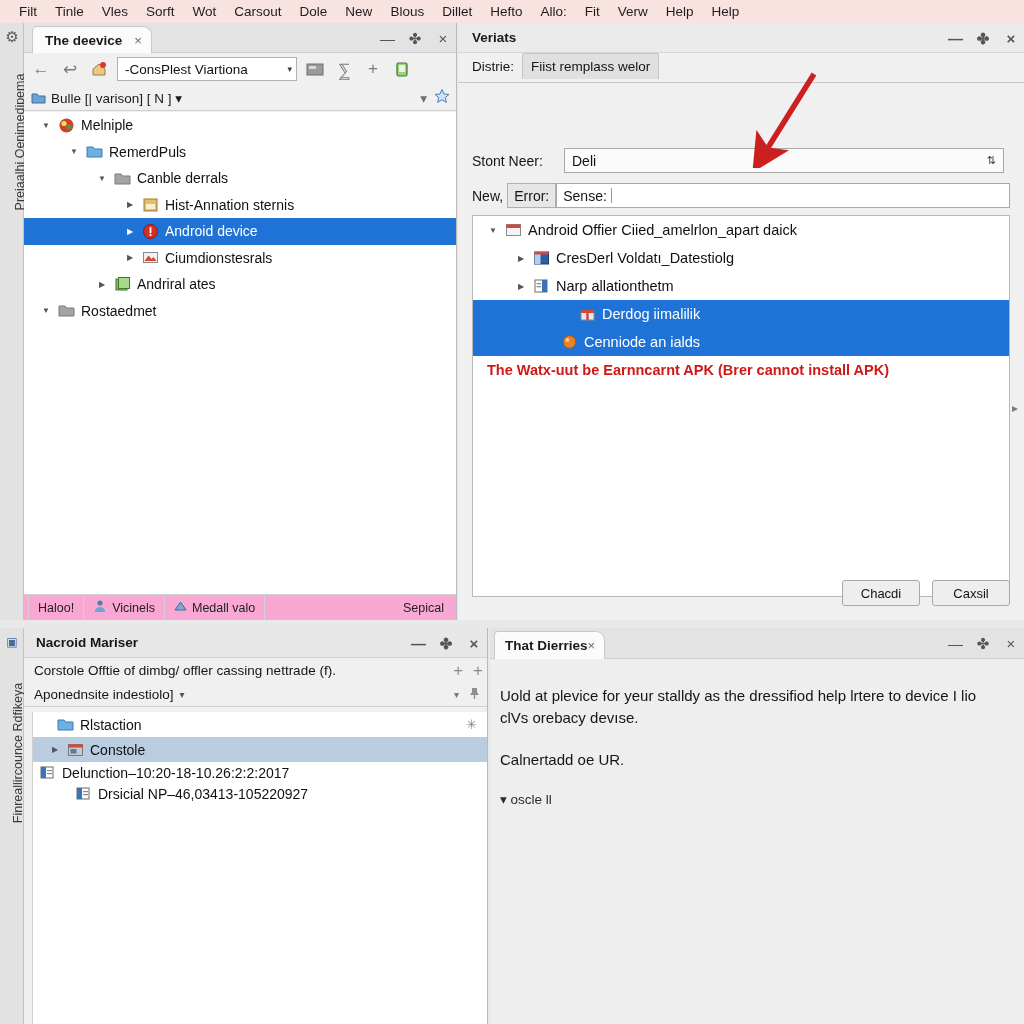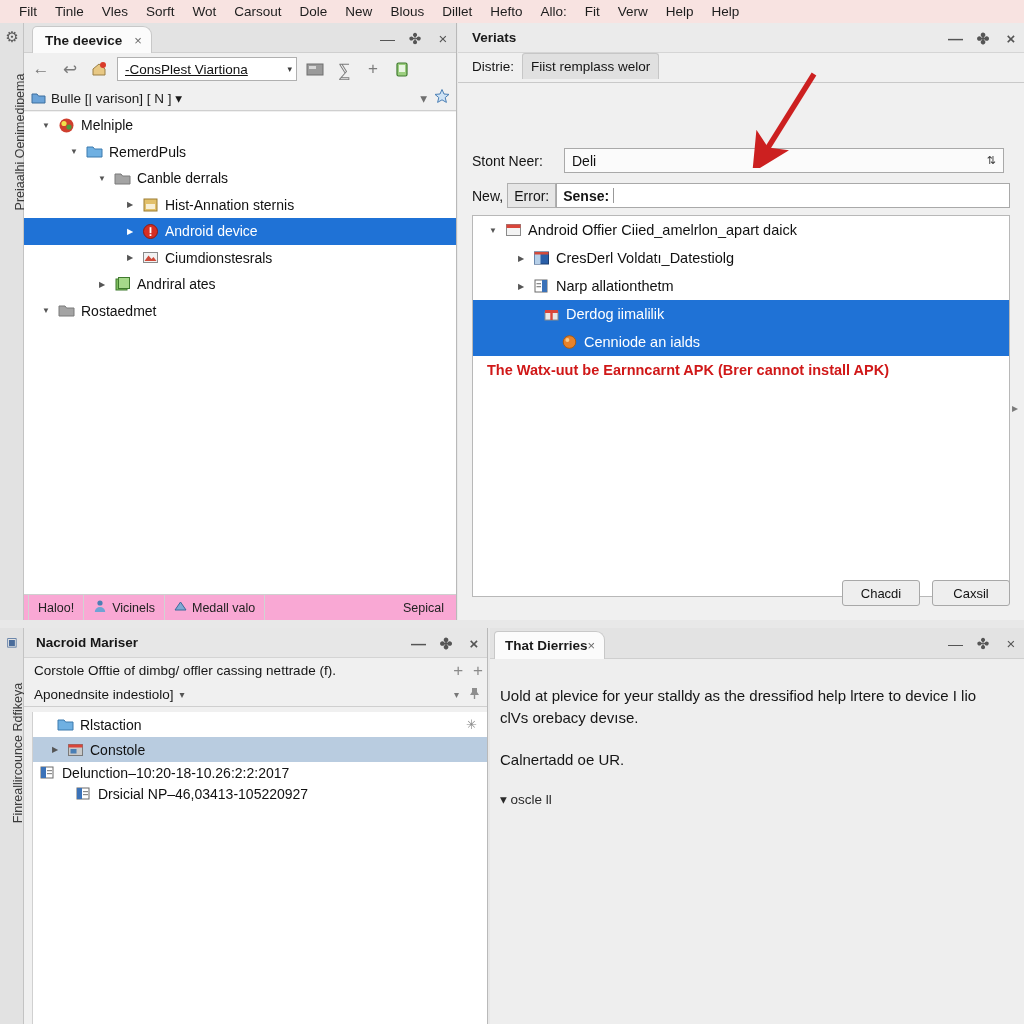--- a/index.html
+++ b/index.html
@@ -75,21 +75,21 @@
     position: relative; height: 32px; background: #f0f0f0;
     display: flex; align-items: center; padding: 0 6px; gap: 7px;
   }
   #pl-toolbar .tb { width: 22px; height: 22px; display:flex; align-items:center;
     justify-content:center; font-size: 17px; color: #7b7b7b; }
   #pl-combo {
     flex: 0 0 auto; width: 180px; height: 24px; background: #fff;
     border: 1px solid #b0b0b0; display: flex; align-items: center;
     padding: 0 4px 0 7px; font-size: 13.5px; color: #111; gap: 4px;
   }
-  #pl-combo .txt { flex: 1; white-space: nowrap; overflow: hidden; text-decoration: underline; }
+  #pl-combo .txt { flex: 1; white-space: nowrap; overflow: hidden; }
   #pl-combo .arr { font-size: 9px; color: #3a3a3a; }
   #pl-crumb {
     position: relative; height: 26px; background: #f0f0f0;
     border-bottom: 1px solid #cfcfcf;
     display: flex; align-items: center; padding: 0 6px; gap: 5px;
     font-size: 13.5px; color: #1a1a1a;
   }
   #pl-crumb .ic { width: 16px; height: 16px; display:flex; align-items:center; justify-content:center; }
   #pl-crumb .right { margin-left: auto; display:flex; align-items:center; gap:7px; color:#6f6f6f; }
   #pl-tree {
@@ -437,21 +437,21 @@
     <span class="flabel" style="width:92px">Stont Neer:</span>
     <div class="fcombo" style="width:440px">
       <span>Deli</span>
       <span class="spin">⇅</span>
     </div>
   </div>
 
   <div class="frow" style="left:14px; top:160px; width:538px;">
     <span class="flabel" style="width:38px">New,</span>
     <div class="fbtn">Error:</div>
-    <div class="ftext" style="width:488px; display:flex; align-items:center; padding:0 6px; gap:4px;font-weight:bold;">
+    <div class="ftext" style="width:488px; display:flex; align-items:center; padding:0 6px; gap:4px;">
       <span style="font-size:14px;color:#141414;">Sense:</span>
       <span style="font-size:14px;color:#141414;border-left:1px solid #999; height:15px;"></span>
     </div>
   </div>
 
   <div id="dlg-list">
     <div class="lrow" style="padding-left:10px">
       <span class="tw arrow-glyph">▼</span>
       <span class="ticon">
         <svg width="17" height="16" viewBox="0 0 17 16">
@@ -477,21 +477,21 @@
       <span class="ticon">
         <svg width="17" height="16" viewBox="0 0 17 16">
           <rect x="2" y="2" width="12" height="12" fill="#ffffff" stroke="#6a6a6a"></rect>
           <rect x="9" y="2" width="5" height="12" fill="#3b72b8"></rect>
           <rect x="3.5" y="5" width="4.5" height="1.3" fill="#8a8a8a"></rect>
           <rect x="3.5" y="8" width="4.5" height="1.3" fill="#8a8a8a"></rect>
         </svg>
       </span>
       <span>Narp allationthetm</span>
     </div>
-    <div class="lrow sel" style="padding-left:48px">
+    <div class="lrow sel" style="padding-left:84px">
       <span class="tw"></span>
       <span class="ticon">
         <svg width="17" height="16" viewBox="0 0 17 16">
           <rect x="2" y="6" width="13" height="8" fill="#e8e8e8" stroke="#8a8a8a"></rect>
           <rect x="2" y="4" width="13" height="3" fill="#d9453a"></rect>
           <rect x="7.3" y="4" width="2.4" height="10" fill="#d9453a"></rect>
         </svg>
       </span>
       <span>Derdog iimalilik</span>
     </div>

